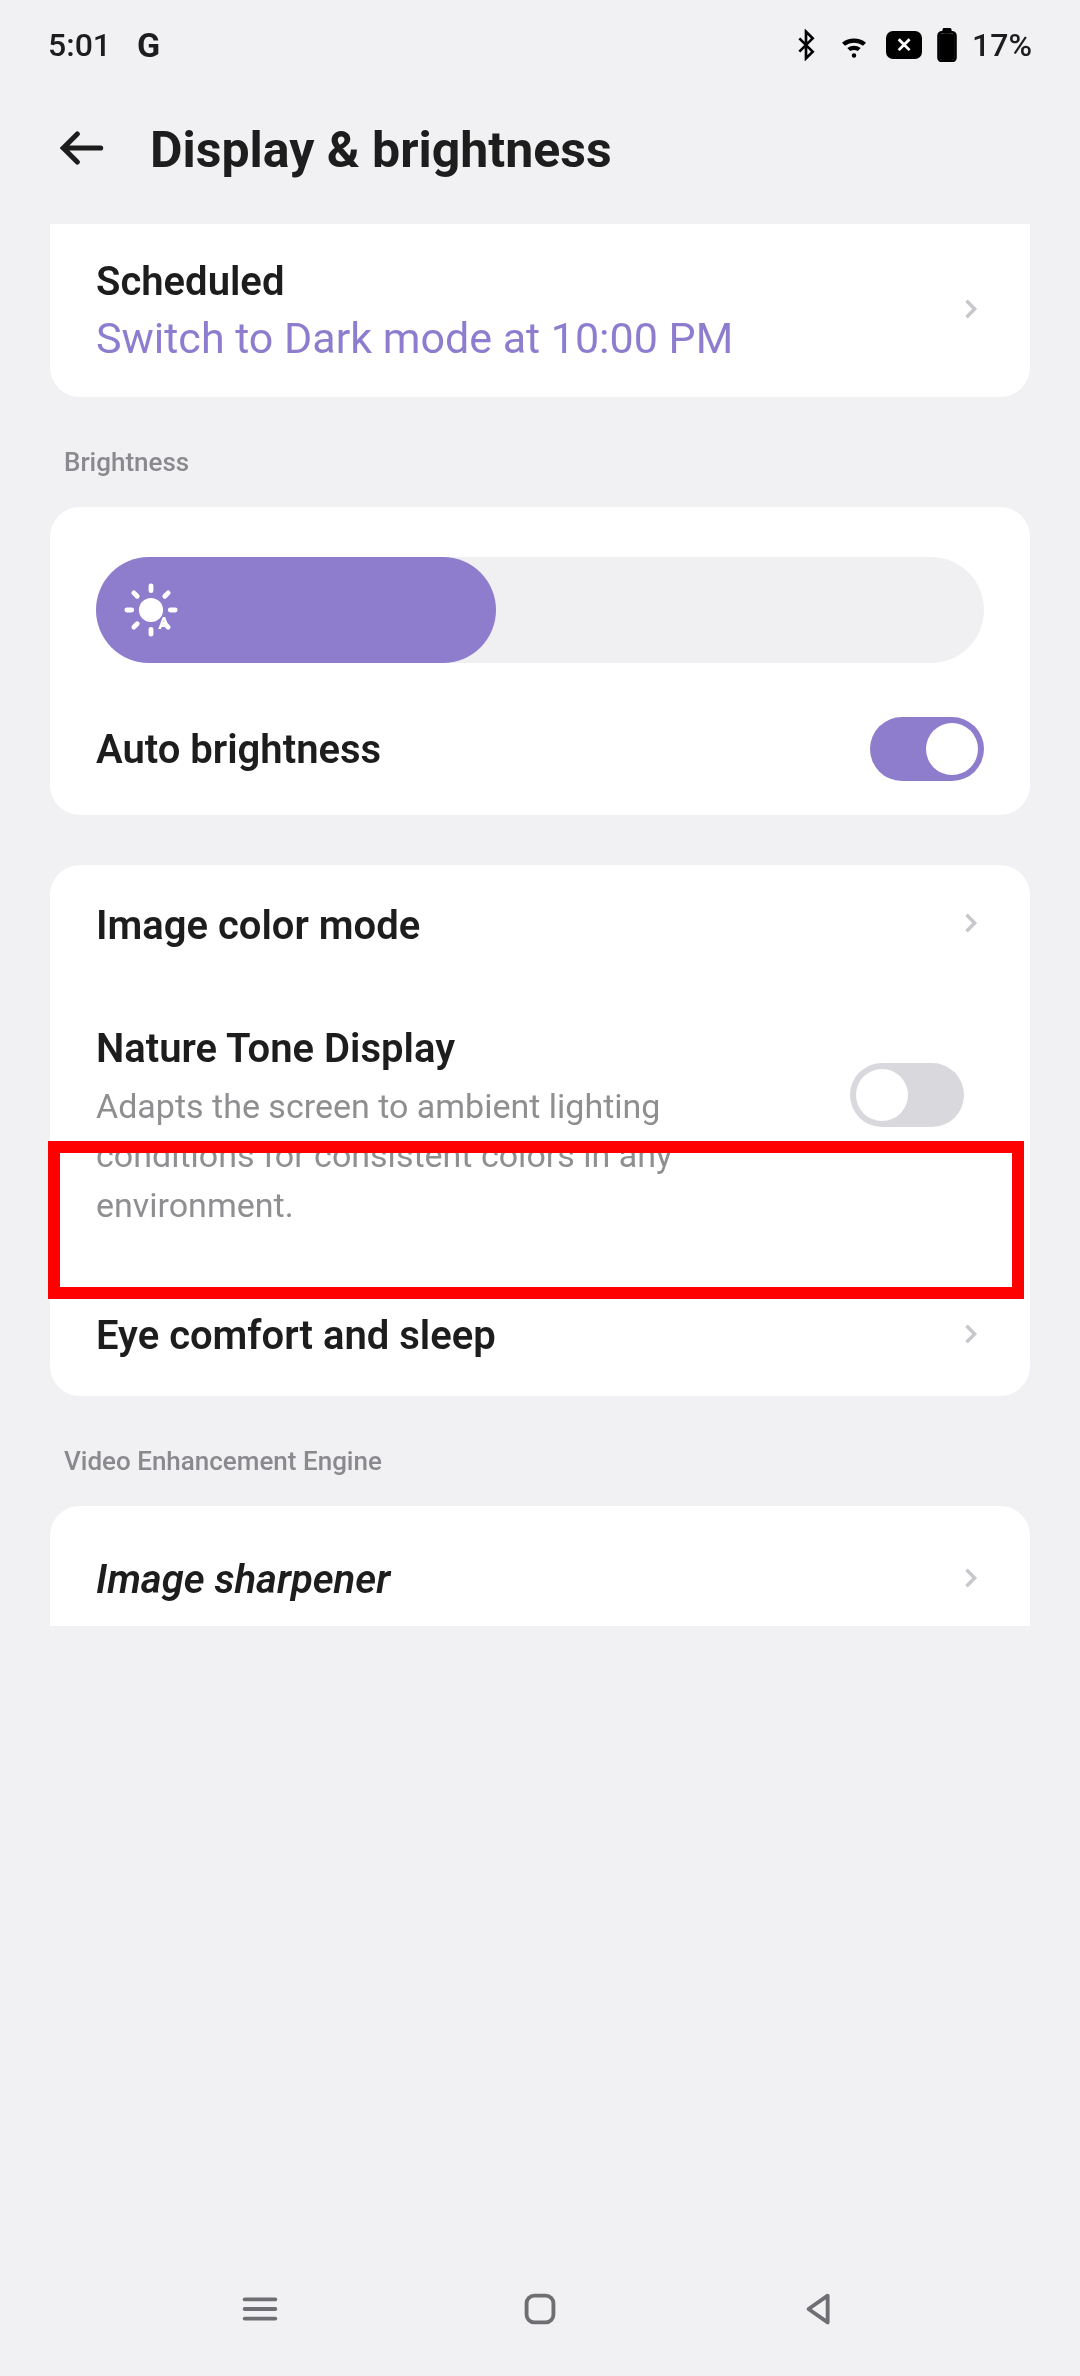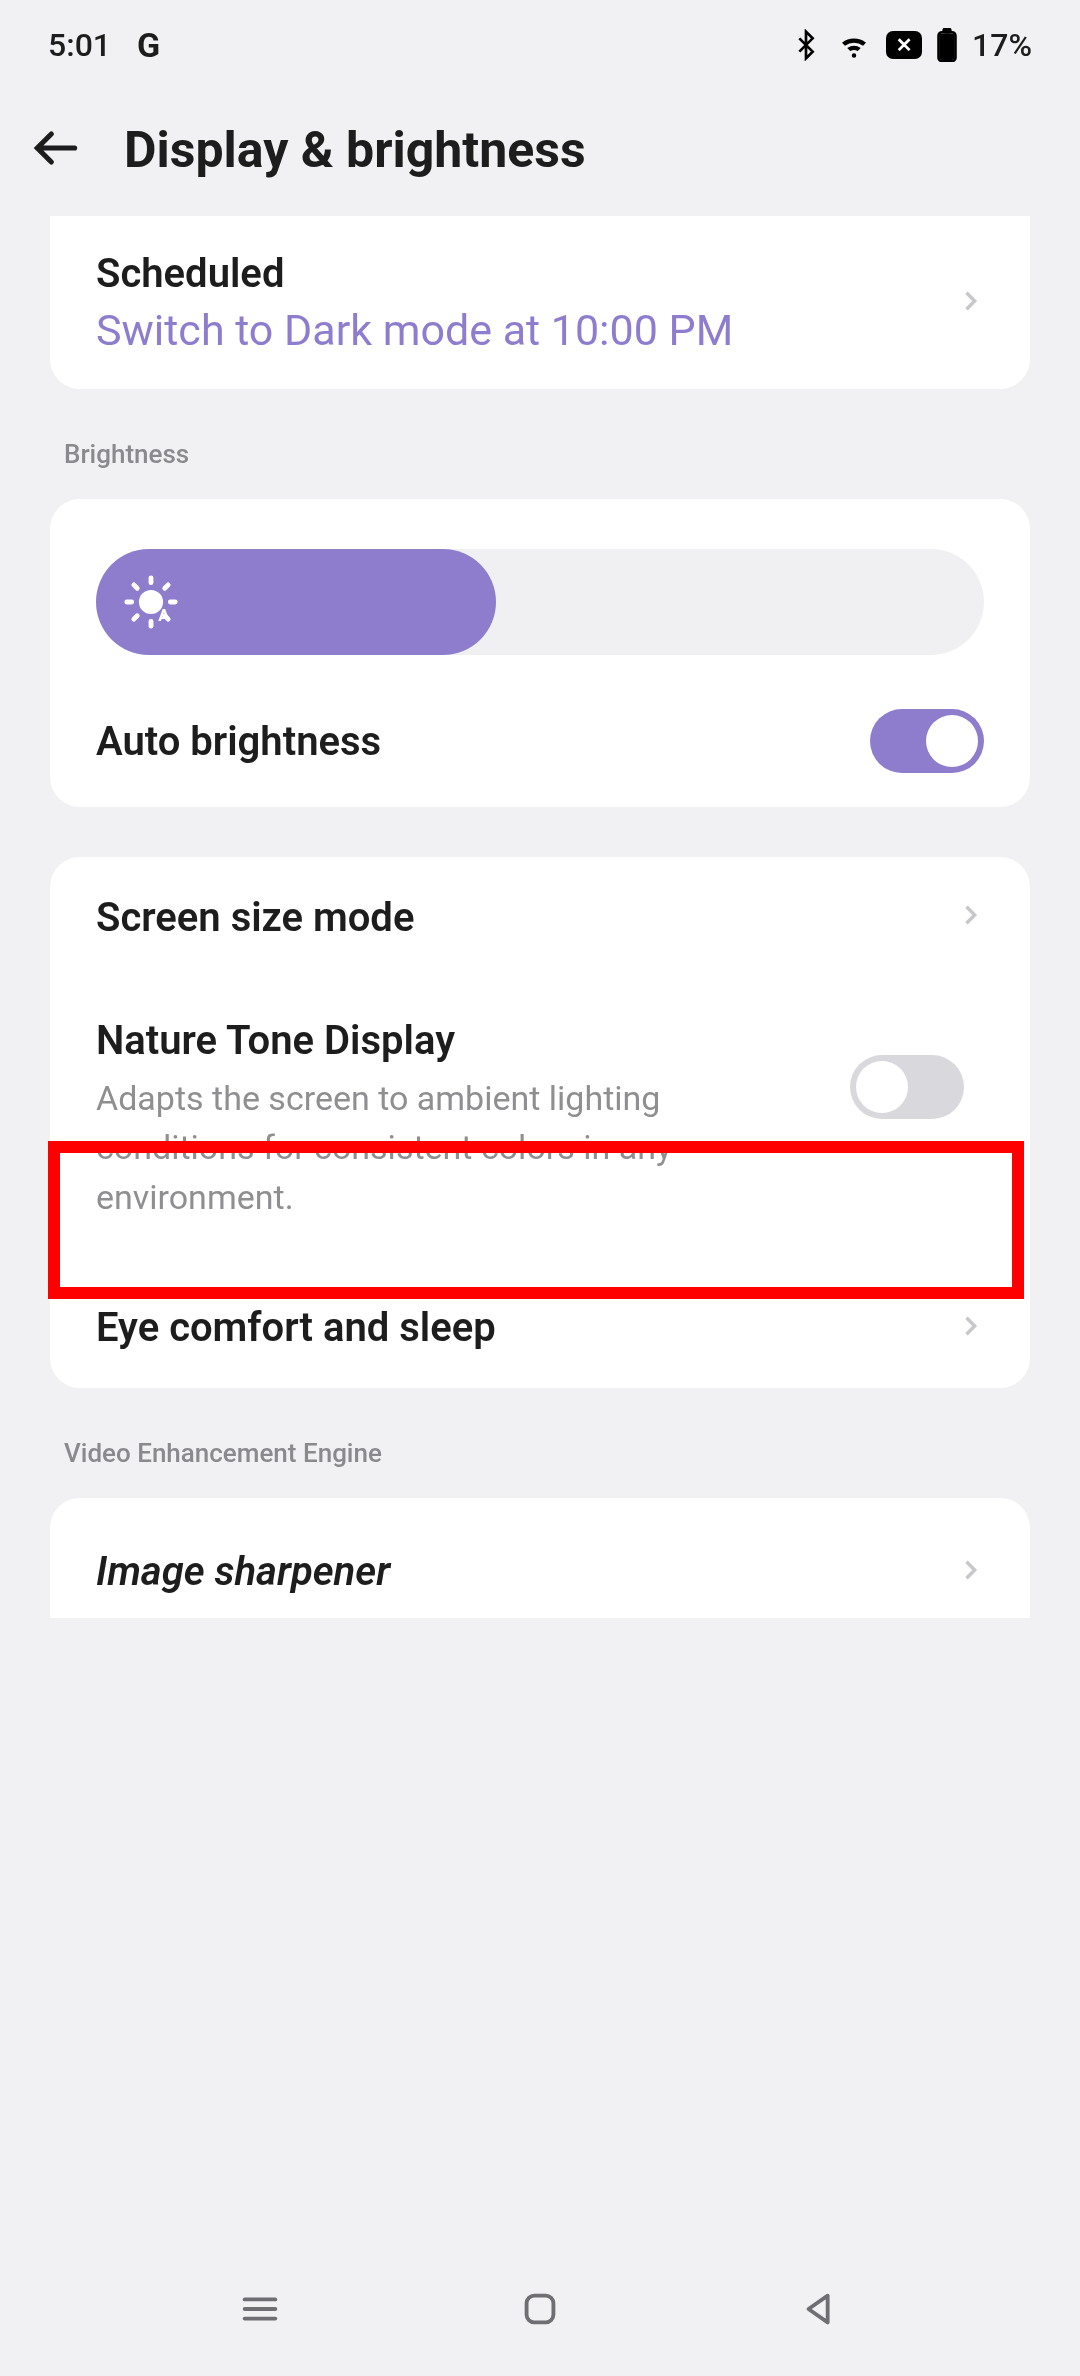--- a/index.html
+++ b/index.html
@@ -23,41 +23,41 @@
   .status-left { display: flex; align-items: center; gap: 26px; justify-content: space-between; }
   .status-right { margin-left: auto; display: flex; align-items: center; gap: 14px; }
   .g-icon { font-weight: 700; font-size: 34px; }
   .st-icon { display: inline-flex; }
 
   
   .header {
     height: 120px;
     display: flex;
     align-items: center;
-    padding: 0 28px;
+    padding: 0 54px;
     gap: 40px;
   }
   .back-arrow svg { width: 56px; height: 56px; }
   .page-title { font-size: 50px; font-weight: 700; }
 
   
   .content {
     padding: 0 50px;
   }
 
   .card {
     background: #fff;
     border-radius: 30px;
     margin-bottom: 50px;
     overflow: hidden;
   }
   .card.first {
     border-top-left-radius: 0;
     border-top-right-radius: 0;
-    margin-top: 6px;
+    margin-top: 14px;
   }
 
   .row {
     display: flex;
     align-items: center;
     padding: 34px 46px;
     min-height: 120px;
     gap: 24px;
   }
   .row .txt { flex: 1; }
@@ -237,21 +237,21 @@
       </div>
       <div class="switch on">
           <div class="knob"></div>
         </div>
     </div>
   </div>
 
   <div class="card" style="margin-bottom:50px;">
     <div class="row">
       <div class="txt">
-          <div class="title">Screen size mode</div>
+          <div class="title">Image color mode</div>
         </div>
       <span class="chevron"><svg viewBox="0 0 24 24" fill="none" stroke="#c8c8cc" stroke-width="3">
             <path d="M9 5l7 7-7 7"></path>
           </svg></span>
     </div>
     <div class="row" style="align-items:flex-start;padding-top:40px;padding-bottom:46px;">
       <div class="txt" style="max-width:730px;">
         <div class="title">Nature Tone Display</div>
         <div class="sub-grey">Adapts the screen to ambient lighting conditions for consistent colors in any environment.</div>
       </div>

